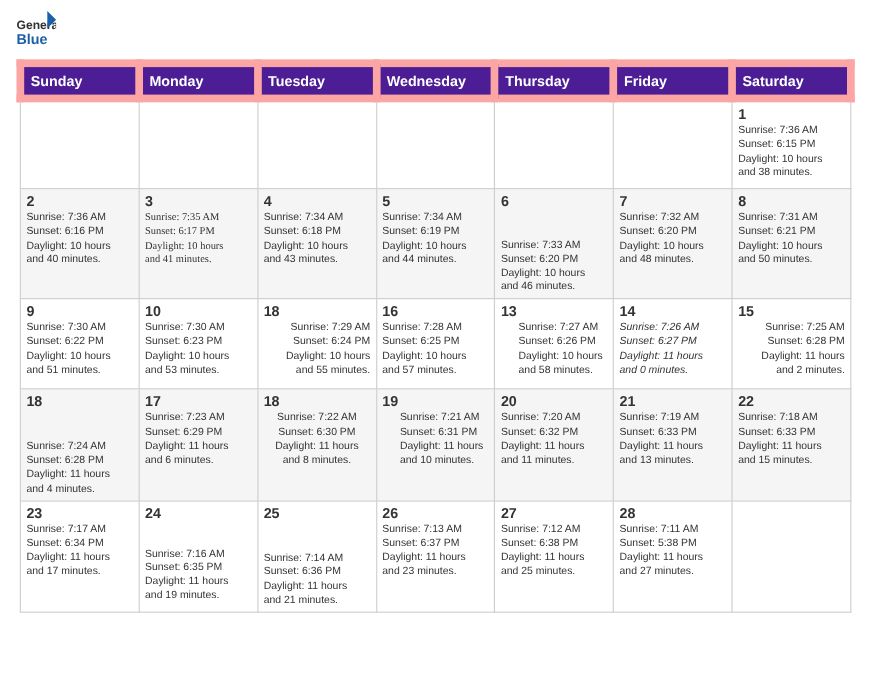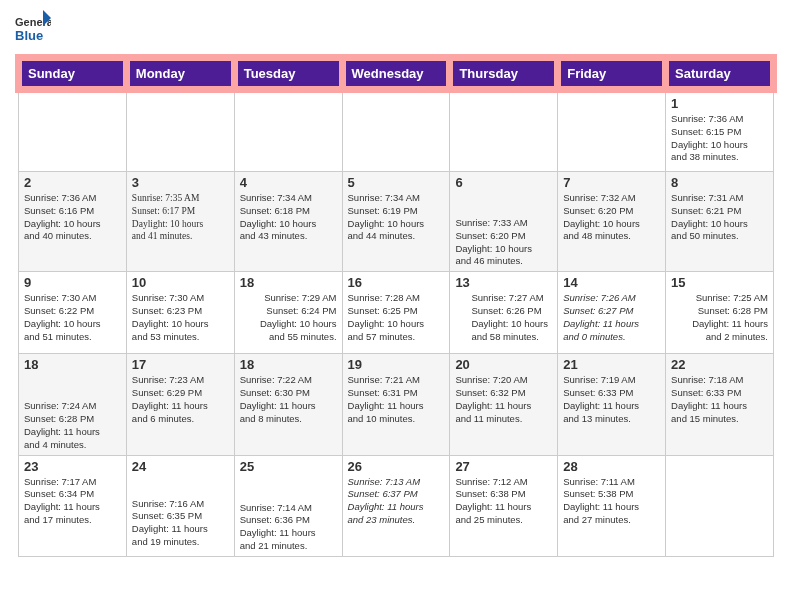--- a/index.html
+++ b/index.html
@@ -201,28 +201,28 @@
           </td>
           <td>
             <span class="day-num">17</span>
             <div class="day-info" style="white-space: pre-line;">Sunrise: 7:23 AM
 Sunset: 6:29 PM
 Daylight: 11 hours
 and 6 minutes.</div>
           </td>
           <td>
             <span class="day-num">18</span>
-            <div class="day-info" style="white-space: pre-line;">Sunrise: 7:22 AM
+            <div class="day-info" style="white-space: pre-line; text-align: center;">Sunrise: 7:22 AM
 Sunset: 6:30 PM
 Daylight: 11 hours
 and 8 minutes.</div>
           </td>
           <td>
             <span class="day-num">19</span>
-            <div class="day-info" style="white-space: pre-line;">Sunrise: 7:21 AM
+            <div class="day-info" style="white-space: pre-line; margin-left: 16px;">Sunrise: 7:21 AM
 Sunset: 6:31 PM
 Daylight: 11 hours
 and 10 minutes.</div>
           </td>
           <td>
             <span class="day-num">20</span>
             <div class="day-info" style="white-space: pre-line;">Sunrise: 7:20 AM
 Sunset: 6:32 PM
 Daylight: 11 hours
 and 11 minutes.</div>
@@ -259,21 +259,21 @@
           </td>
           <td>
             <span class="day-num">25</span>
             <div class="day-info" style="white-space: pre-line; margin-top: 28px;">Sunrise: 7:14 AM
 Sunset: 6:36 PM
 Daylight: 11 hours
 and 21 minutes.</div>
           </td>
           <td>
             <span class="day-num">26</span>
-            <div class="day-info" style="white-space: pre-line; font-style: italic;">Sunrise: 7:13 AM
+            <div class="day-info" style="white-space: pre-line;">Sunrise: 7:13 AM
 Sunset: 6:37 PM
 Daylight: 11 hours
 and 23 minutes.</div>
           </td>
           <td>
             <span class="day-num">27</span>
             <div class="day-info" style="white-space: pre-line;">Sunrise: 7:12 AM
 Sunset: 6:38 PM
 Daylight: 11 hours
 and 25 minutes.</div>

